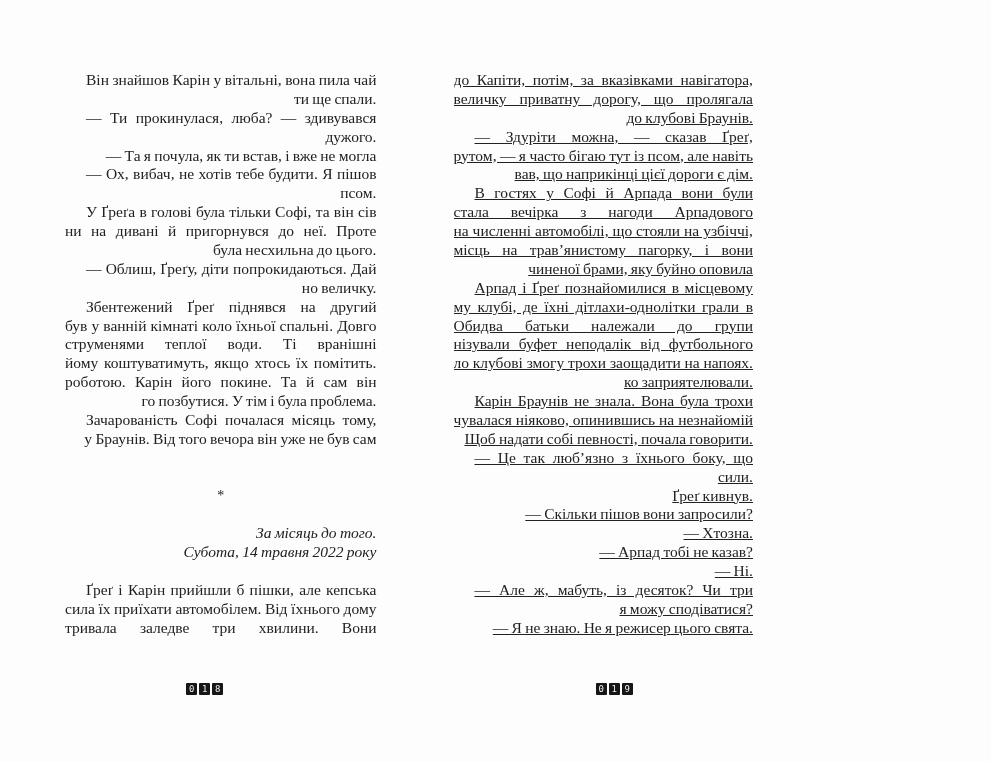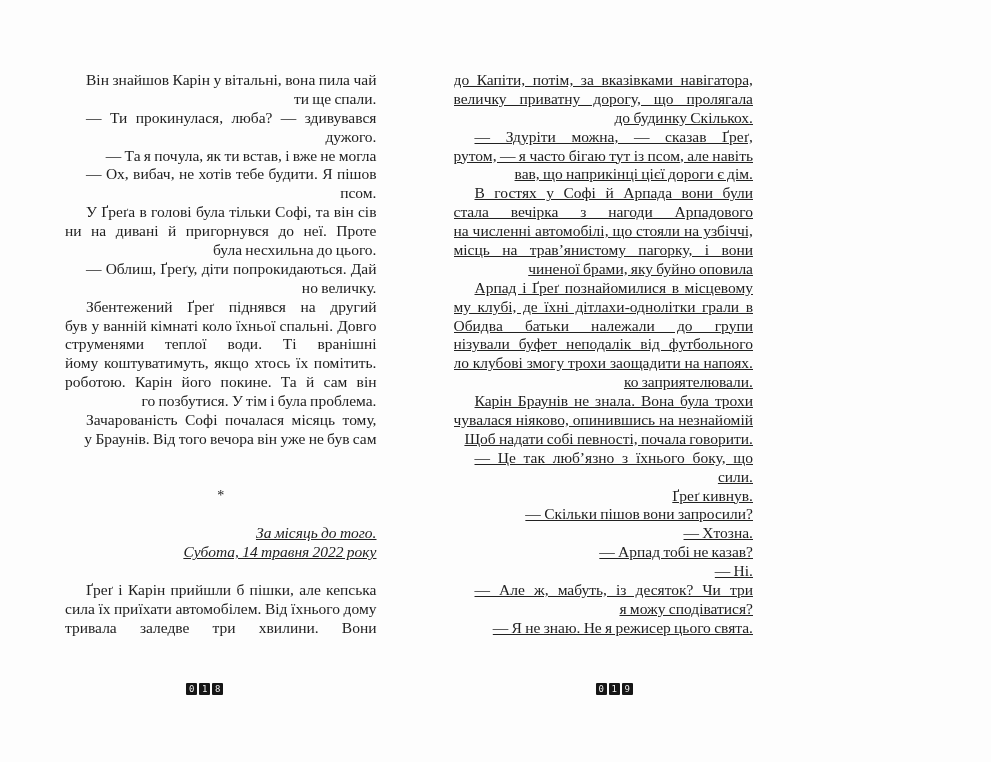--- a/index.html
+++ b/index.html
@@ -22,21 +22,21 @@
   .line {
     height: 18.9px;
     line-height: 18.9px;
     font-size: 15.5px;
     overflow: hidden;
     word-spacing: -0.6px;
     text-align: right;
   }
   .line.just { text-align: justify; text-align-last: justify; }
   .line.ind { text-indent: 21px; }
-  .line.italic { font-style: italic; text-indent: 17px; text-decoration: underline; }
+  .line.italic { font-style: italic; text-indent: 17px; }
   .line.divider { text-align: center; text-align-last: center; font-size: 14px; }
   .spacer { width: 100%; }
   .pagenum {
     position: absolute;
     left: 0; right: 0; top: 683px;
     text-align: center;
     letter-spacing: 0;
   }
   .digit {
     display: inline-block;
@@ -87,21 +87,21 @@
         <div class="line just ind">Ґреґ і Карін прийшли б пішки, але кепська погода зму-</div>
         <div class="line just">сила їх приїхати автомобілем. Від їхнього дому та подорож</div>
         <div class="line just">тривала заледве три хвилини. Вони попрямували шляхом</div>
       </div>
     <div class="pagenum"><span class="digit">0</span><span class="digit">1</span><span class="digit">8</span></div>
   </div>
   <div class="page page-right">
     <div class="textblock">
         <div class="line just">до Капіти, потім, за вказівками навігатора, звернули на не-</div>
         <div class="line just">величку приватну дорогу, що пролягала лісом і привела їх</div>
-        <div class="line">до будинку Скількох.</div>
+        <div class="line">до клубові Браунів.</div>
         <div class="line just ind">— Здуріти можна, — сказав Ґреґ, проїхавши тим марш-</div>
         <div class="line just">рутом, — я часто бігаю тут із псом, але навіть не підозрю-</div>
         <div class="line">вав, що наприкінці цієї дороги є дім.</div>
         <div class="line just ind">В гостях у Софі й Арпада вони були вперше. Приводом</div>
         <div class="line just">стала вечірка з нагоди Арпадового сорокаріччя. З огляду</div>
         <div class="line just">на численні автомобілі, що стояли на узбіччі, там було вже</div>
         <div class="line just">місць на трав’янистому пагорку, і вони попрямували до від-</div>
         <div class="line">чиненої брами, яку буйно оповила довколишня рослинність.</div>
         <div class="line just ind">Арпад і Ґреґ познайомилися в місцевому футбольно-</div>
         <div class="line just">му клубі, де їхні дітлахи-однолітки грали в одній команді.</div>

